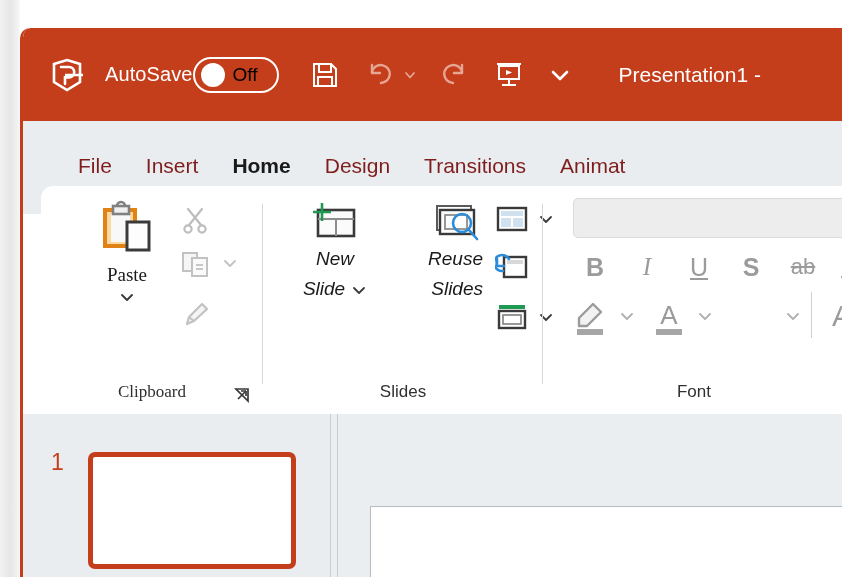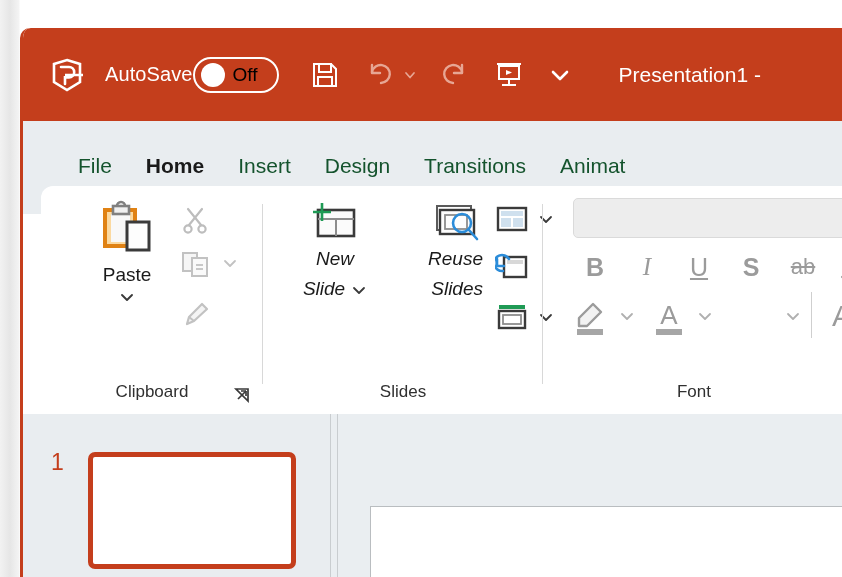--- a/index.html
+++ b/index.html
@@ -110,21 +110,21 @@
     display: flex;
     align-items: flex-start;
     height: 100%;
     padding-left: 38px;
     padding-top: 30px;
     gap: 0px;
   }
   .tab {
     position: relative;
     font-size: 21px;
-    color: #14532d;
+    color: #7f1d1d;
     padding: 0 17px;
     white-space: nowrap;
     line-height: 30px;
   }
   .tab.active { font-weight: bold; color: #1a1a1a; }
   .tab.active::after {
     content: "";
     position: absolute;
     left: 13px; right: 13px;
     bottom: -8px;
@@ -157,21 +157,21 @@
   }
   .group-divider {
     position: absolute;
     top: 18px;
     width: 1px;
     height: 180px;
     background: #d8d8d8;
   }
 
   
-  #group-clipboard { left: 0; width: 222px; }
+  #group-clipboard { left: 0; width: 222px; font-family: Liberation Serif, serif; }
   #paste-button {
     position: absolute;
     left: 38px; top: 14px;
     width: 96px;
     display: flex;
     flex-direction: column;
     align-items: center;
   }
   #paste-icon { width: 56px; height: 56px; }
   #paste-label {
@@ -384,22 +384,22 @@
           </svg>
         </span>
 
         <span id="doc-title">Presentation1  -</span>
       </div>
     </div>
 
     <div id="tab-strip">
       <div id="tab-list">
         <span class="tab">File</span>
+        <span class="tab">Insert</span>
         <span class="tab active">Home</span>
-        <span class="tab">Insert</span>
         <span class="tab">Design</span>
         <span class="tab">Transitions</span>
         <span class="tab">Animat</span>
       </div>
     </div>
 
     <div id="ribbon-body">
 
       <div class="group" id="group-clipboard">
 

